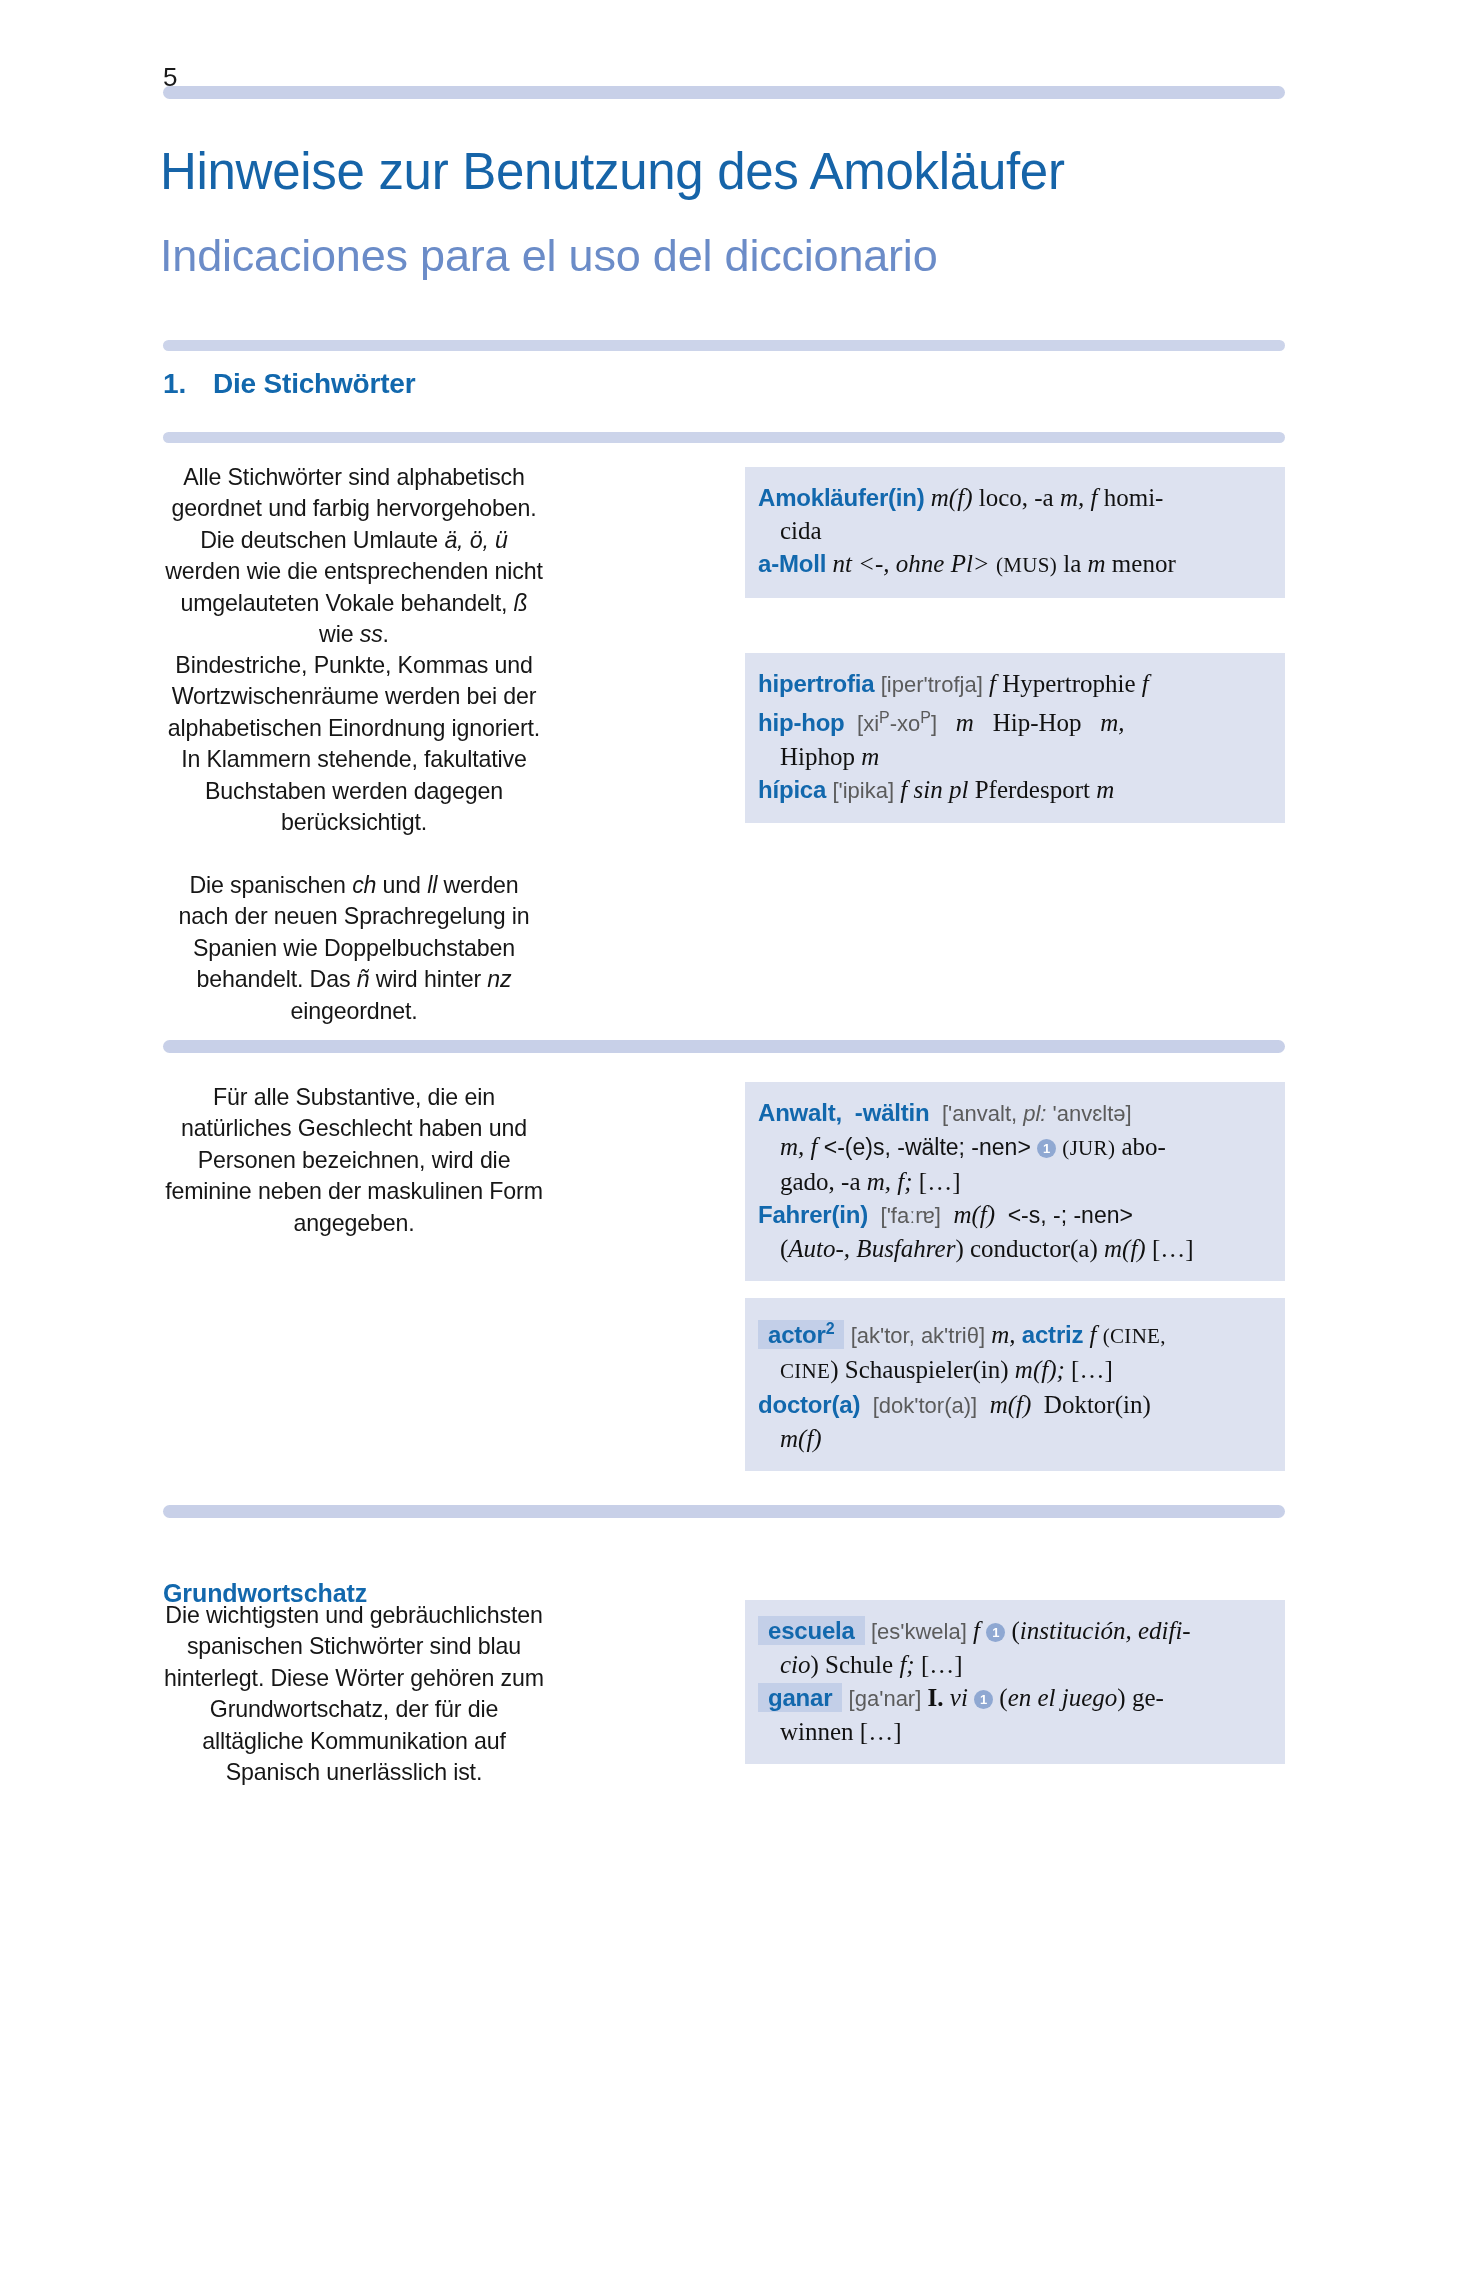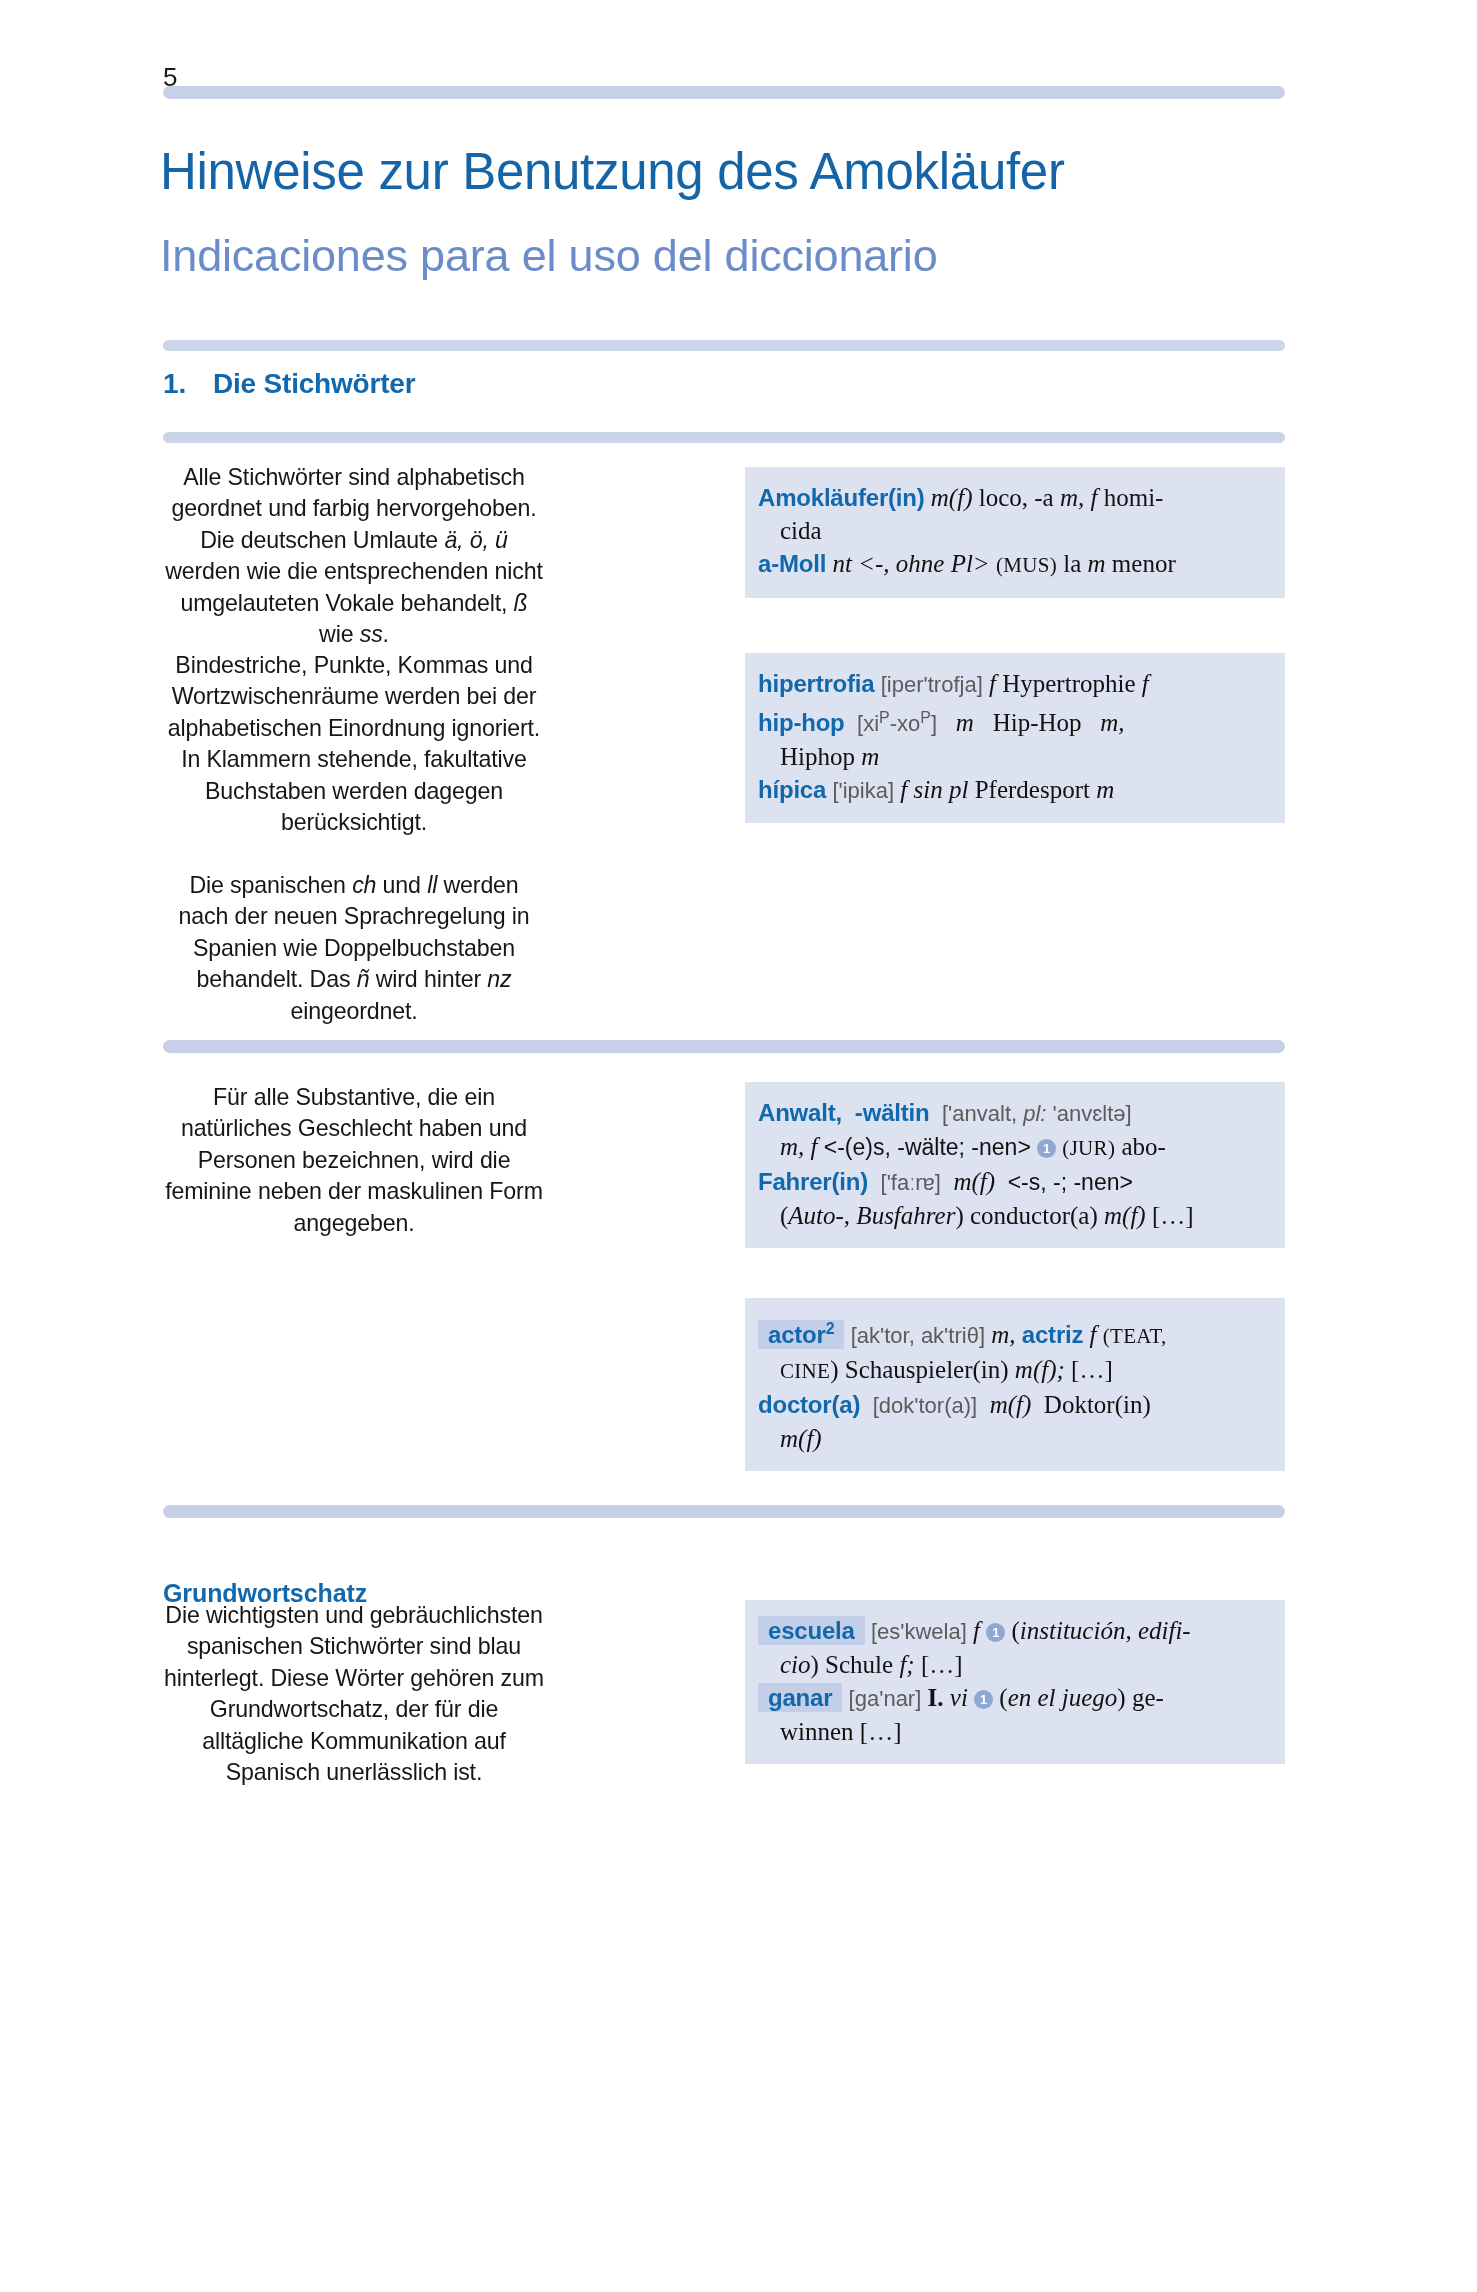--- a/index.html
+++ b/index.html
@@ -219,26 +219,27 @@
   <div class="dictbox" style="top:653px;">
     <span class="ln"><span class="hw">hipertrofia</span> <span class="ipa">[iper'trofja]</span> <span class="gram">f</span> Hypertrophie <span class="gram">f</span></span>
     <span class="ln"><span class="hw">hip-hop</span> &nbsp;<span class="ipa">[xi<span class="sup">P</span>-xo<span class="sup">P</span>]</span> &nbsp;&nbsp;<span class="gram">m</span> &nbsp;&nbsp;Hip-Hop &nbsp;&nbsp;<span class="gram">m,</span></span>
     <span class="ln ind">Hiphop <span class="gram">m</span></span>
     <span class="ln"><span class="hw">hípica</span> <span class="ipa">['ipika]</span> <span class="gram">f sin pl</span> Pferdesport <span class="gram">m</span></span>
   </div>
 
   <div class="dictbox" style="top:1082px;">
     <span class="ln"><span class="hw">Anwalt, &nbsp;-wältin</span> &nbsp;<span class="ipa">['anvalt, <span class="gram">pl:</span> 'anvɛltə]</span></span>
     <span class="ln ind"><span class="gram">m, f</span> <span class="ang">&lt;-(e)s, -wälte; -nen&gt;</span> <span class="sense">1</span> <span class="sc">(JUR)</span> abo-</span>
+    <span class="ln ind">gado, -a <span class="gram">m, f;</span> […]</span>
     <span class="ln"><span class="hw">Fahrer<span class="paren">(in)</span></span> &nbsp;<span class="ipa">['faːrɐ]</span> &nbsp;<span class="gram">m(f)</span> &nbsp;<span class="ang">&lt;-s, -; -nen&gt;</span></span>
     <span class="ln ind">(<span class="gram">Auto-, Busfahrer</span>) conductor(a) <span class="gram">m(f)</span> […]</span>
   </div>
 
   <div class="dictbox" style="top:1298px;">
-    <span class="ln"><span class="hw hwmark">actor<span class="sup">2</span></span> <span class="ipa">[ak'tor, ak'triθ]</span> <span class="gram">m,</span> <span class="hw">actriz</span> <span class="gram">f</span> <span class="sc">(TEAT,</span></span>
+    <span class="ln"><span class="hw hwmark">actor<span class="sup">2</span></span> <span class="ipa">[ak'tor, ak'triθ]</span> <span class="gram">m,</span> <span class="hw">actriz</span> <span class="gram">f</span> <span class="sc">(CINE,</span></span>
     <span class="ln ind"><span class="sc">CINE</span>) Schauspieler(in) <span class="gram">m(f);</span> […]</span>
     <span class="ln"><span class="hw">doctor<span class="paren">(a)</span></span> &nbsp;<span class="ipa">[dok'tor(a)]</span> &nbsp;<span class="gram">m(f)</span> &nbsp;Doktor(in)</span>
     <span class="ln ind"><span class="gram">m(f)</span></span>
   </div>
 
   <div class="dictbox" style="top:1600px;">
     <span class="ln"><span class="hw hwmark">escuela</span> <span class="ipa">[es'kwela]</span> <span class="gram">f</span> <span class="sense">1</span> (<span class="gram">institución, edifi-</span></span>
     <span class="ln ind"><span class="gram">cio</span>) Schule <span class="gram">f;</span> […]</span>
     <span class="ln"><span class="hw hwmark">ganar</span> <span class="ipa">[ga'nar]</span> <span class="rom">I.</span> <span class="gram">vi</span> <span class="sense">1</span> (<span class="gram">en el juego</span>) ge-</span>
     <span class="ln ind">winnen […]</span>

